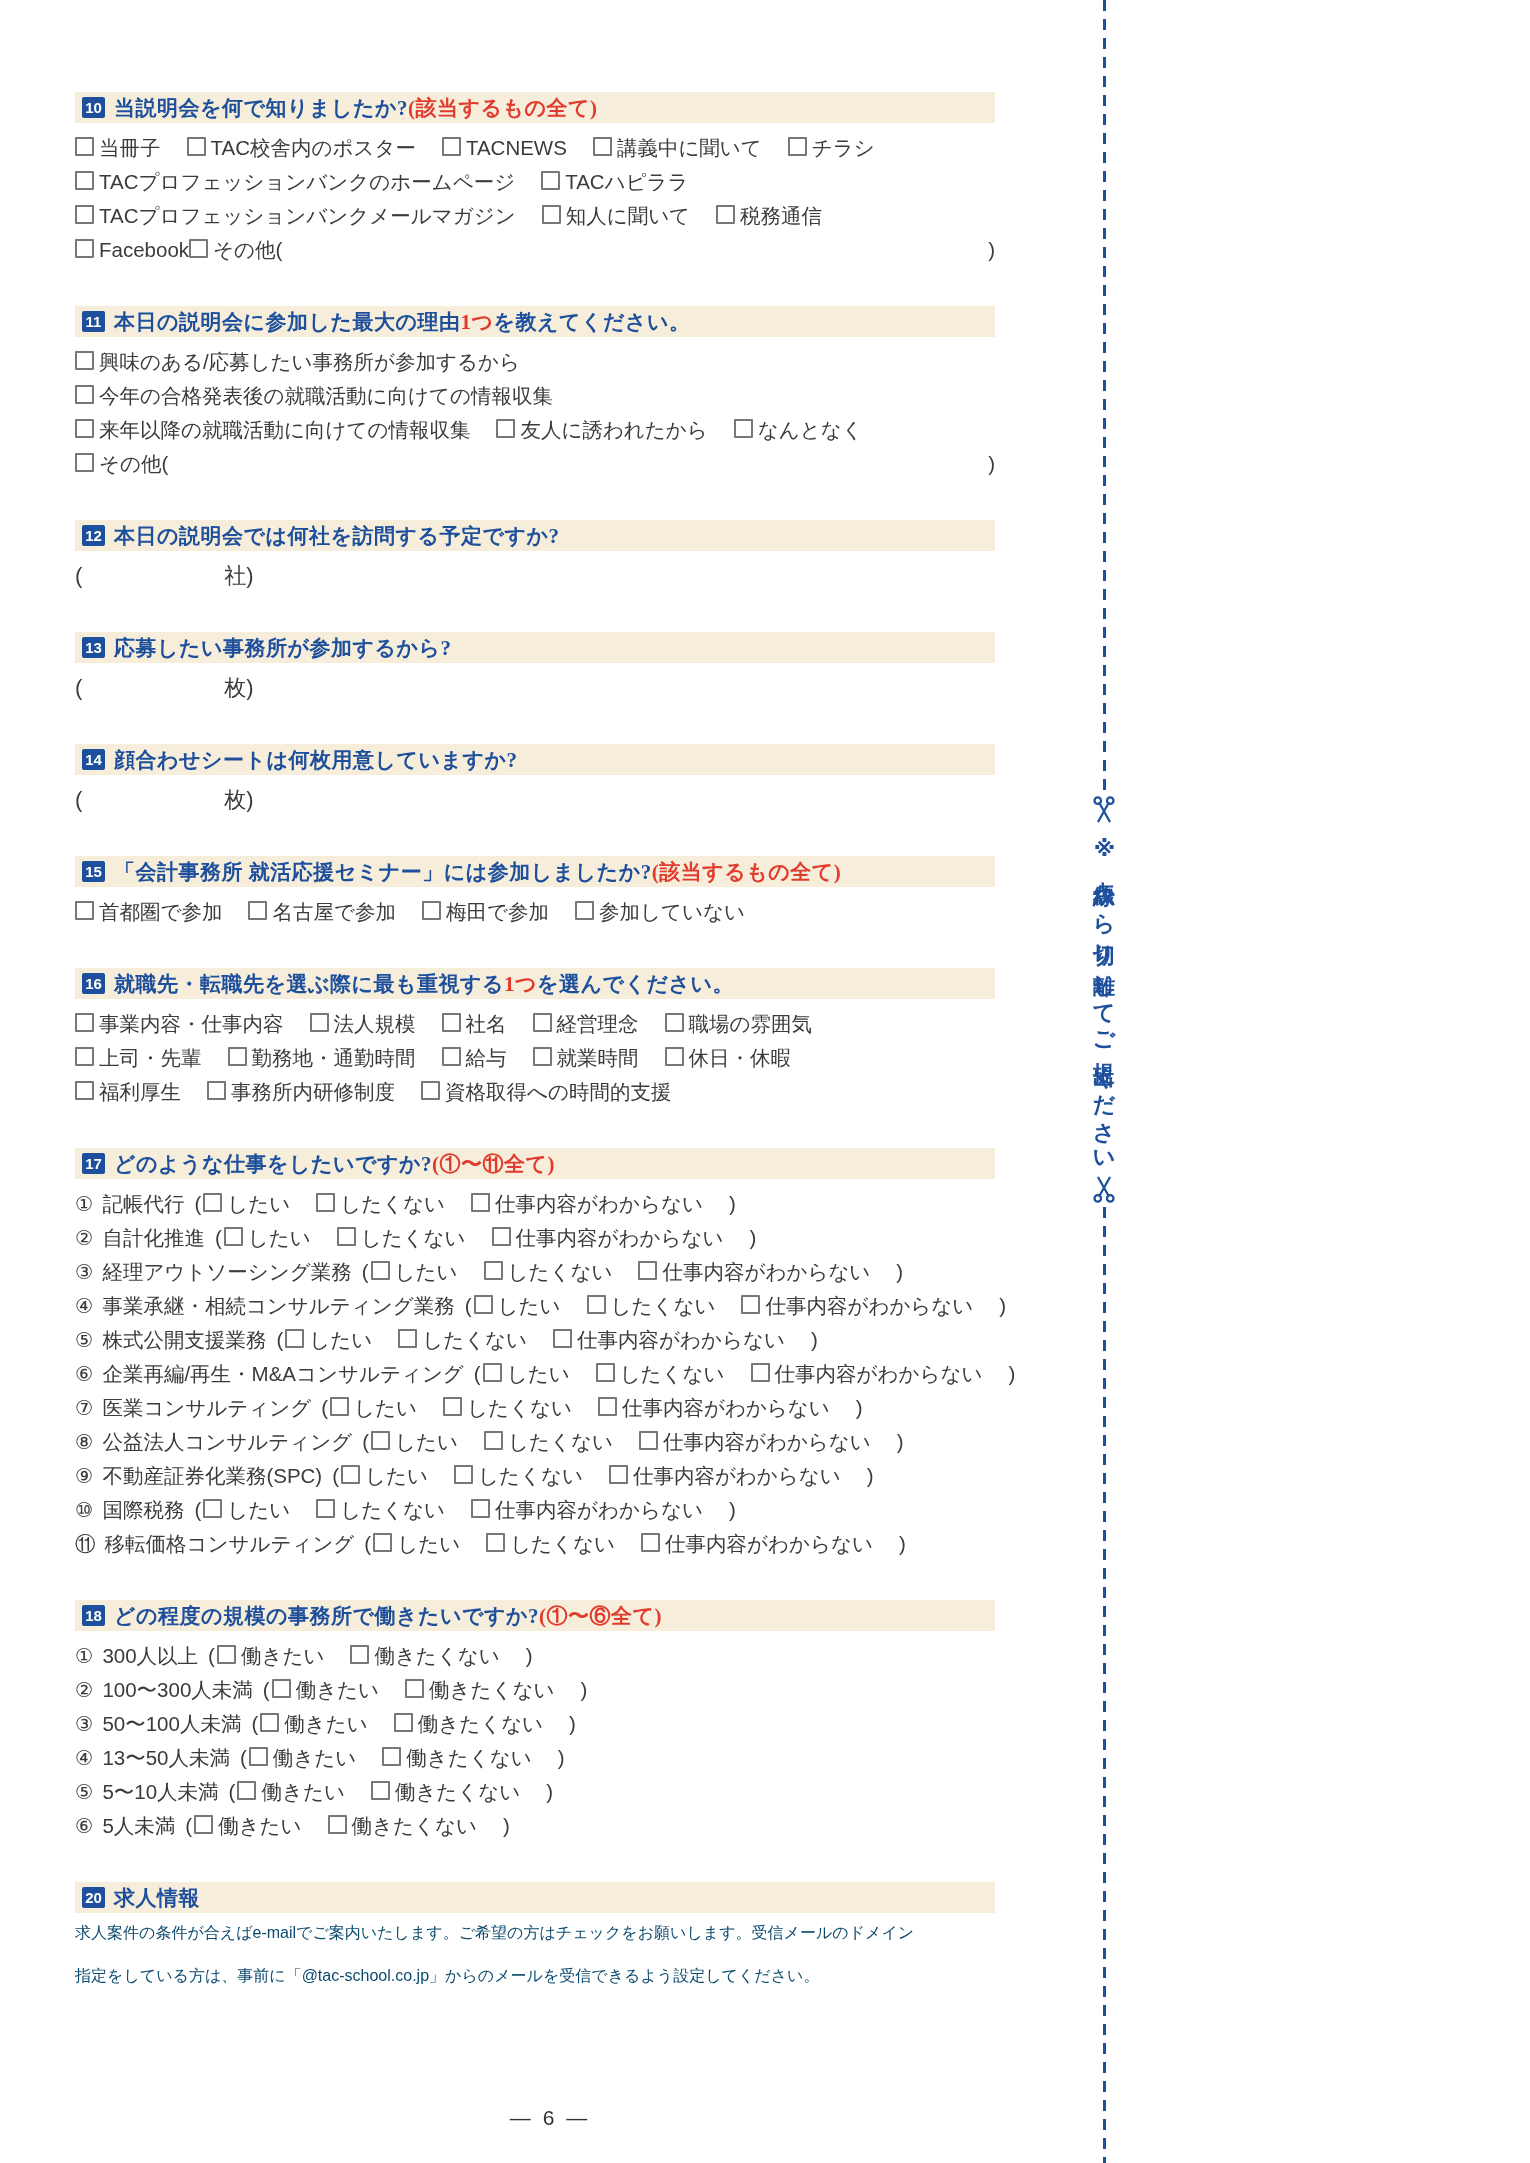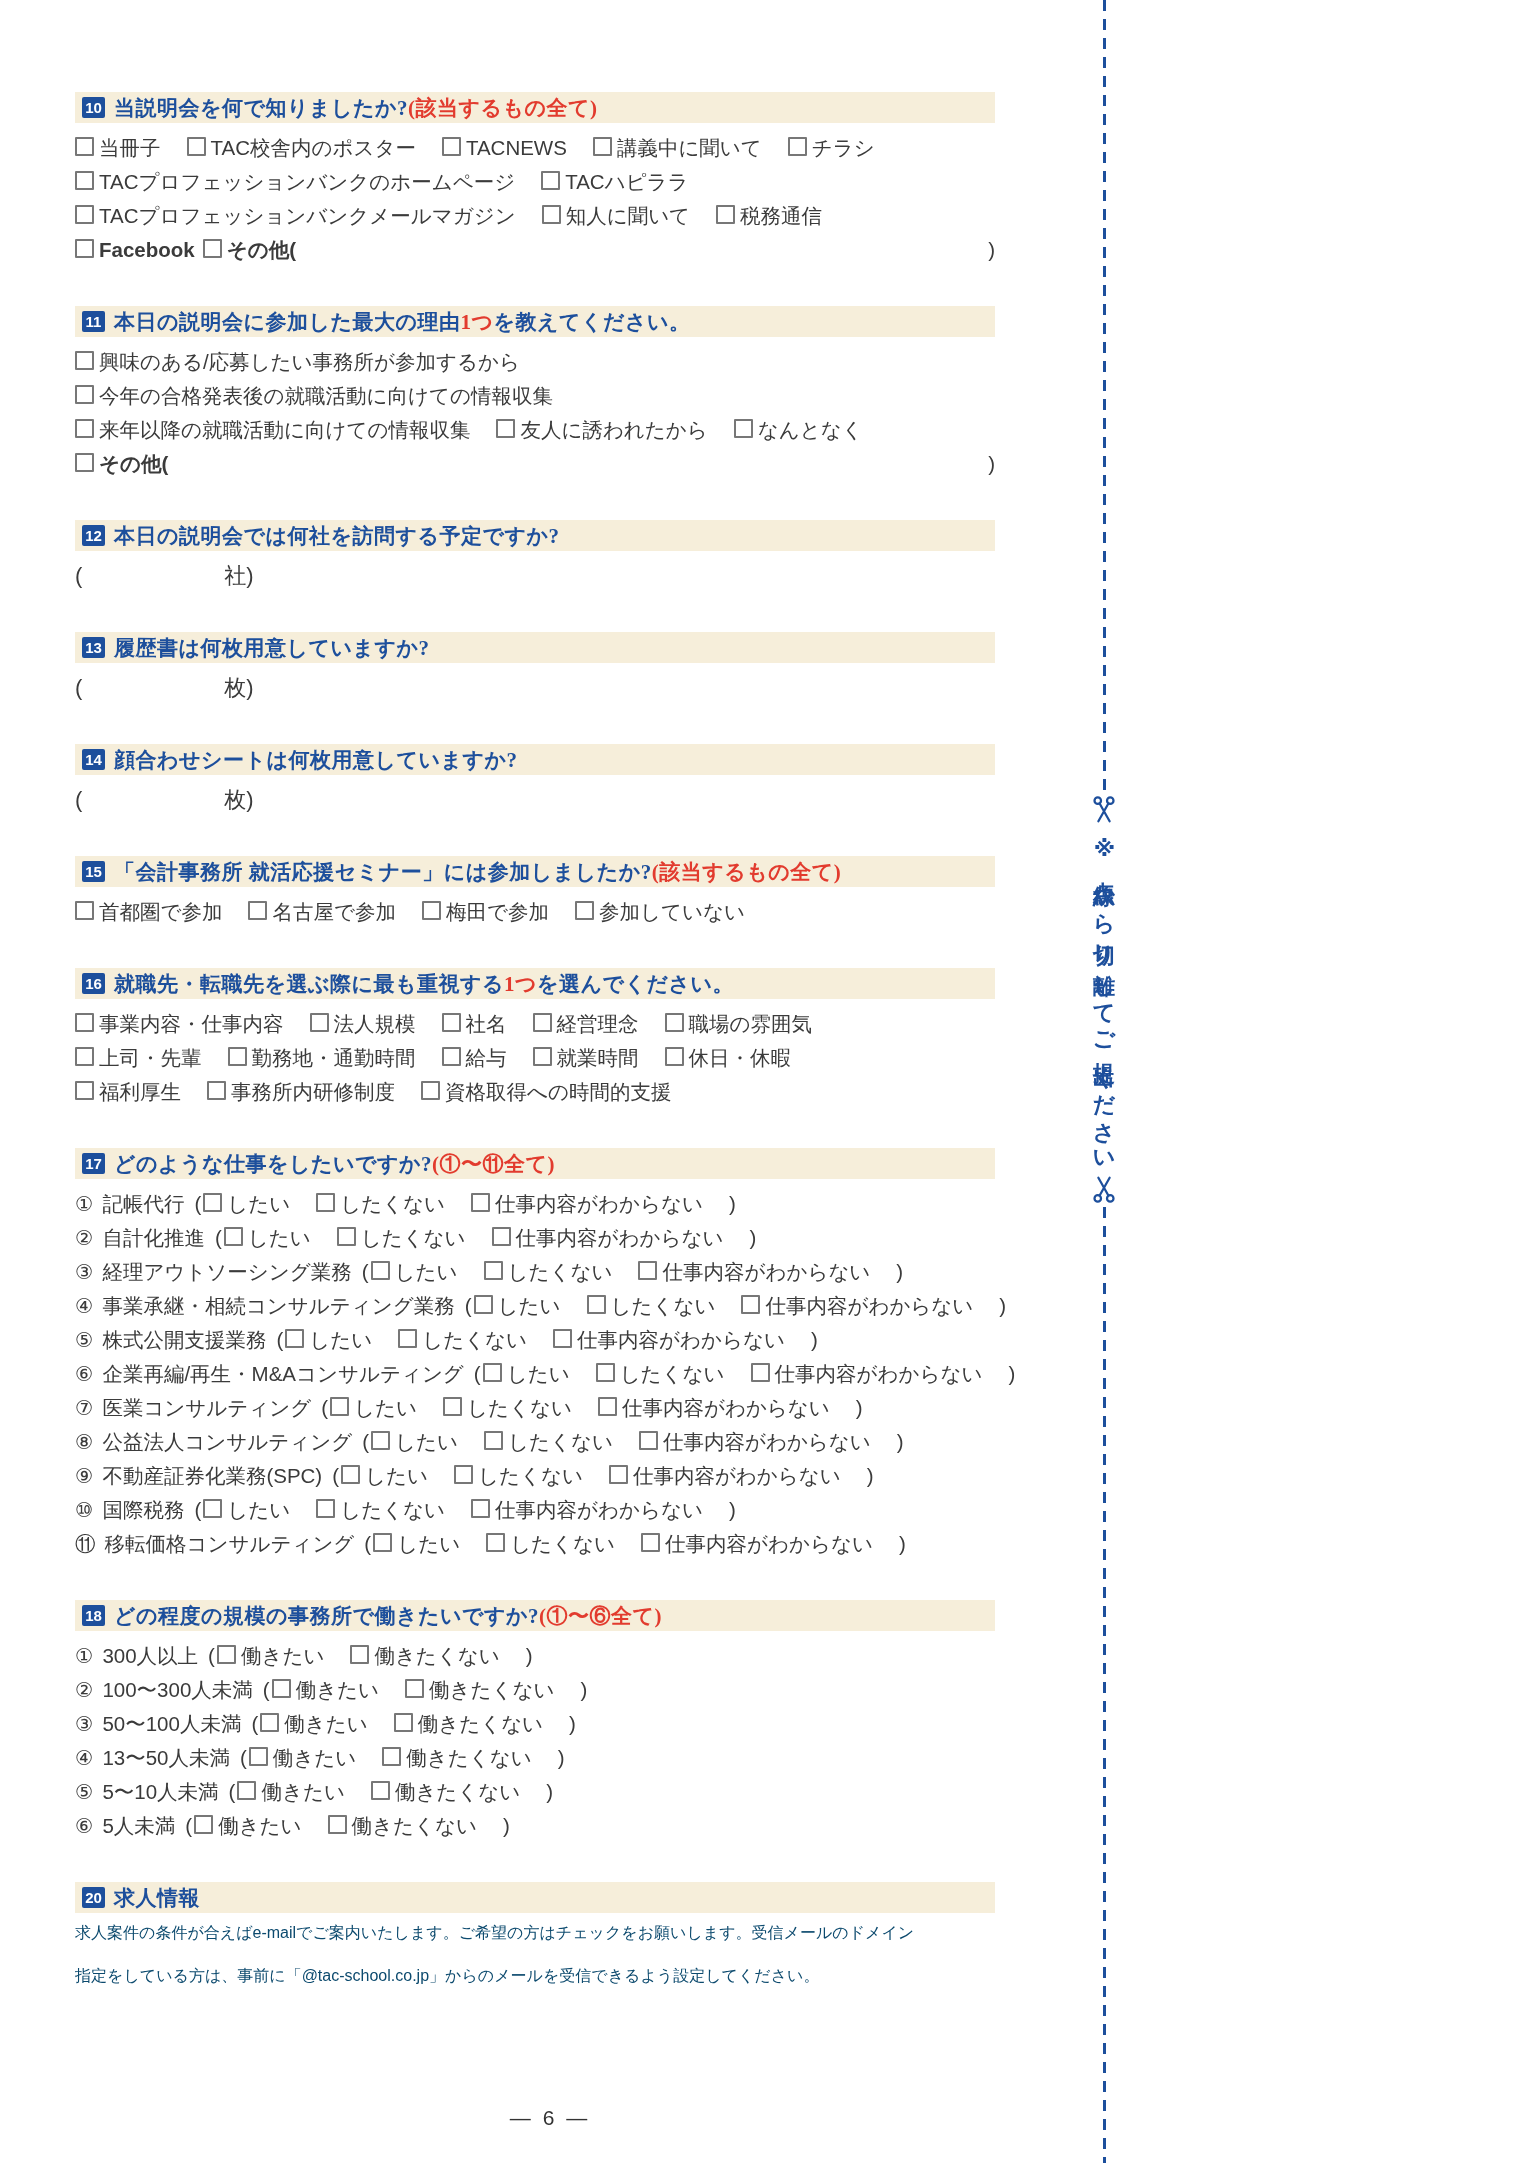--- a/index.html
+++ b/index.html
@@ -12,21 +12,21 @@
   .band{display:flex;align-items:center;gap:9px;background:#f6eeda;height:31px;padding:0 6px 0 7px;margin-bottom:8px;}
   .badge{
     background:#1d4f9c;color:#fff;font-weight:bold;font-size:15px;line-height:1;
     min-width:23px;height:21px;display:flex;align-items:center;justify-content:center;border-radius:2px;
   }
   .t{font-size:21px;font-weight:bold;color:#1d4f9c;margin:0;letter-spacing:.5px;white-space:nowrap;font-family:Liberation Serif, serif;}
   .t .red{color:#e23b2e;}
   .line{font-size:20.5px;line-height:34px;white-space:nowrap;}
   .flexline{display:flex;align-items:center;}
   .opt{margin-right:26px;}
-  .flexline .opt{margin-right:8px;font-weight:bold;}
+  .flexline .opt{margin-right:0;}
   .cb{
     display:inline-block;width:15px;height:15px;border:2px solid #777;background:#fff;
     margin-right:5px;vertical-align:-1px;border-radius:1px;
   }
   .fillspace{flex:1;min-width:40px;}
   .fillgap{display:inline-block;width:140px;}
   .fillline{font-size:22px;}
   .popen{margin-right:2px;}
   .item .inum{margin-right:9px;}
   .item .ilabel{margin-right:10px;}
@@ -87,21 +87,21 @@
       <section class="sec">
         <div class="band">
           <span class="badge">12</span>
           <h2 class="t"><span>本日の説明会では何社を訪問する予定ですか?</span></h2>
         </div>
         <div class="line fillline"><span class="popen">(</span><span class="fillgap"></span><span class="unit">社)</span></div>
       </section>
       <section class="sec">
         <div class="band">
           <span class="badge">13</span>
-          <h2 class="t"><span>履歴書は何枚用意していますか?</span></h2>
+          <h2 class="t"><span>応募したい事務所が参加するから?</span></h2>
         </div>
         <div class="line fillline"><span class="popen">(</span><span class="fillgap"></span><span class="unit">枚)</span></div>
       </section>
       <section class="sec">
         <div class="band">
           <span class="badge">14</span>
           <h2 class="t"><span>顔合わせシートは何枚用意していますか?</span></h2>
         </div>
         <div class="line fillline"><span class="popen">(</span><span class="fillgap"></span><span class="unit">枚)</span></div>
       </section>

